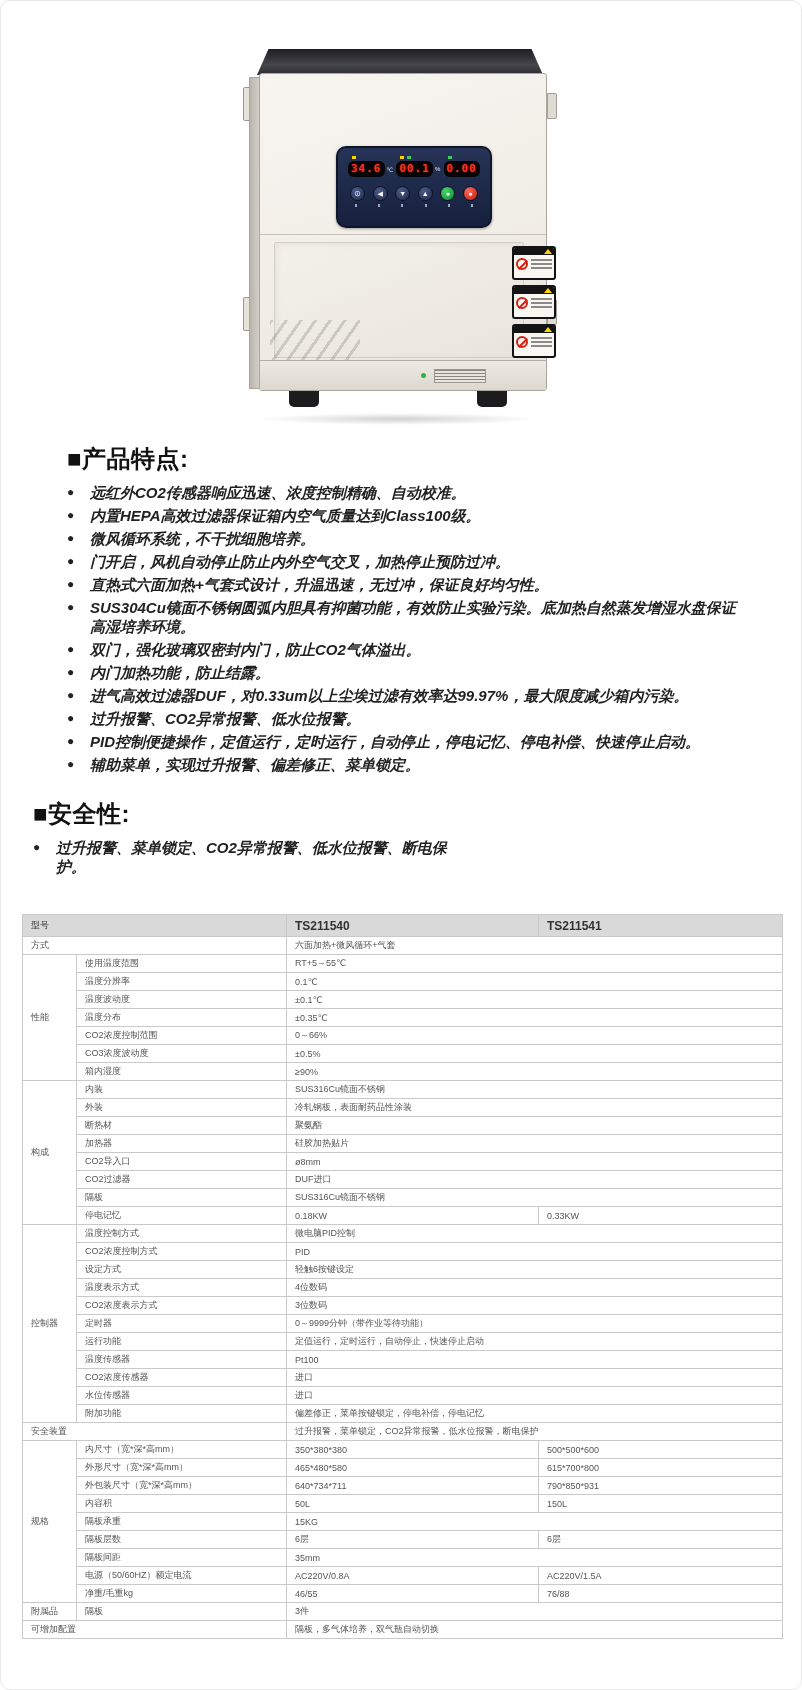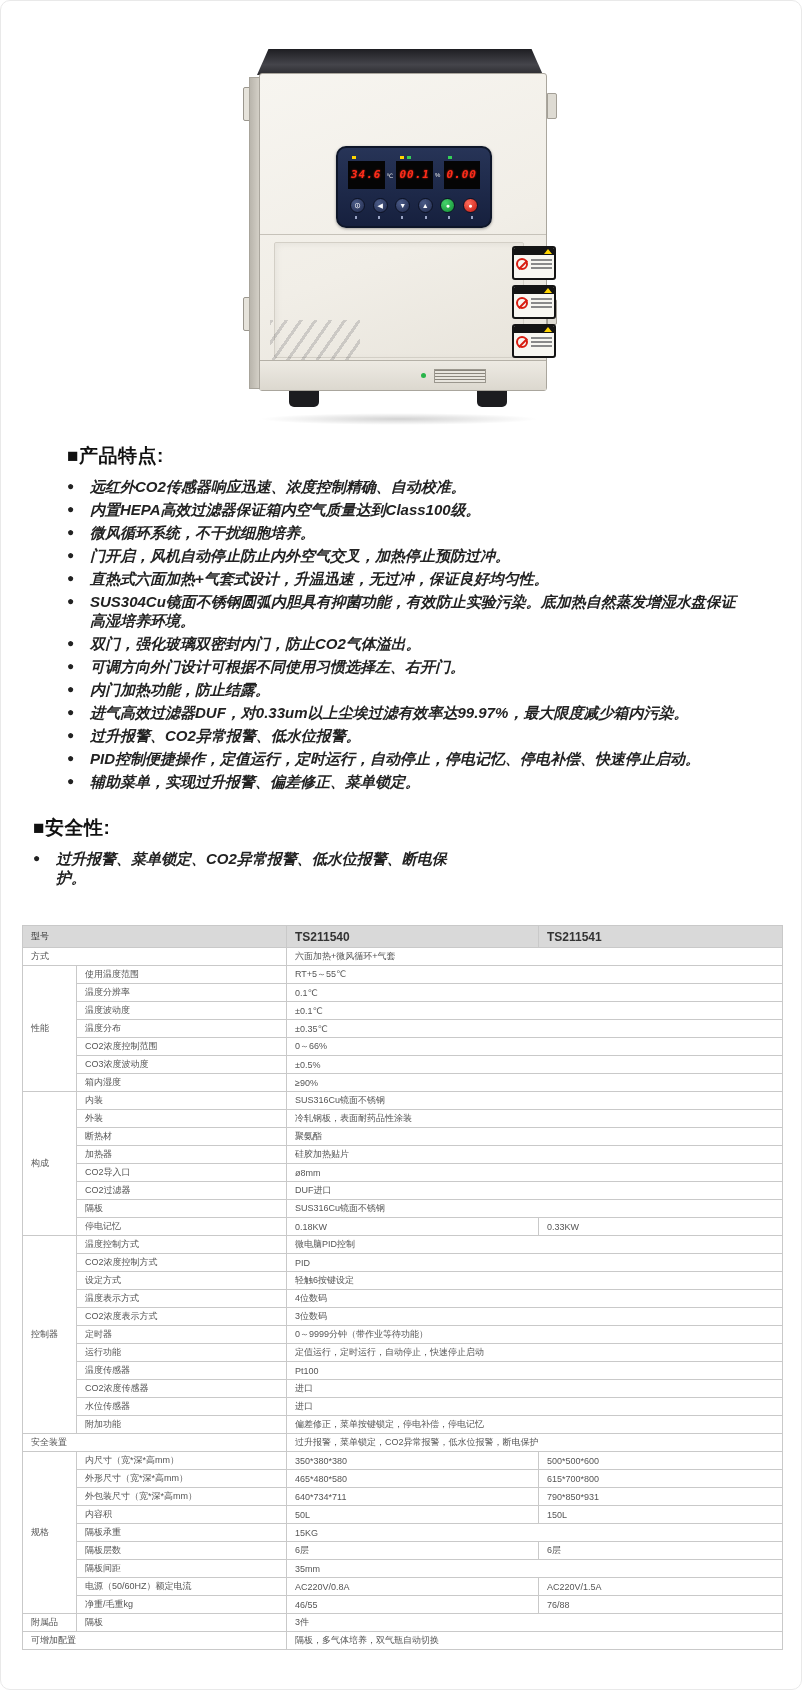--- a/index.html
+++ b/index.html
@@ -47,22 +47,22 @@
   .panel { position:absolute; left:76px; top:72px; width:156px; height:82px;
            background:linear-gradient(#273457,#16203e); border:2px solid #0e1629;
            border-radius:10px; box-shadow:0 1px 3px rgba(0,0,0,.35); padding:8px 10px 0; }
   .disp-row { display:flex; justify-content:space-between; align-items:flex-end; }
   .disp-group { display:flex; flex-direction:column; align-items:flex-start; }
   .ind-row { display:flex; gap:3px; margin:0 0 2px 4px; }
   .ind { width:4px; height:3px; }
   .ind.y { background:#ffd400; } .ind.g { background:#34d058; }
   .disp-line { display:flex; align-items:center; gap:2px; }
   .seg { background:#050505; color:#ff2d1a; font-family:"DejaVu Sans Mono",monospace;
-         font-weight:bold; font-style:italic; font-size:11px; line-height:14px;
-         padding:7px 3px; border-radius:0; letter-spacing:1px;
+         font-weight:bold; font-size:11px; line-height:14px;
+         padding:1px 3px; border-radius:6px; letter-spacing:1px;
          text-shadow:0 0 2px rgba(255,45,26,.8); }
   .unit { color:#e8e8e8; font-size:6px; }
   .btn-row { display:flex; justify-content:space-between; margin-top:9px; padding:0 2px; }
   .pbtn { width:15px; height:15px; border-radius:50%; font-size:7px; line-height:14px;
           text-align:center; color:#fff; background:radial-gradient(circle at 35% 30%,#4a5a86,#222c4e);
           border:1px solid #0c1224; }
   .pbtn.green { background:radial-gradient(circle at 35% 30%,#45d36a,#128a34); }
   .pbtn.red   { background:radial-gradient(circle at 35% 30%,#ff6a5a,#c01810); }
   .tick-row { display:flex; justify-content:space-between; margin-top:3px; padding:0 7px; }
   .tick { width:2px; height:3px; background:#9aa4c4; }
@@ -78,21 +78,21 @@
   .stk-body { display:flex; align-items:center; gap:3px; padding:2px 2px; }
   .no-circle { width:12px; height:12px; border:2px solid #d81e12; border-radius:50%;
                position:relative; flex:none; }
   .no-circle::after { content:""; position:absolute; left:-1px; top:4px; width:12px;
                       height:2px; background:#d81e12; transform:rotate(-45deg); }
   .stk-lines { flex:1; }
   .stk-lines div { height:2px; background:#8a8a8a; margin:2px 0; }
 
   
   .features { margin:14px 58px 0 66px; }
-  .sec-heading { font-size:19px; font-weight:bold; color:#111; letter-spacing:.5px;
+  .sec-heading { font-size:24px; font-weight:bold; color:#111; letter-spacing:.5px;
                  margin-bottom:8px; }
   ul.bullets { list-style:none;font-style:italic; }
   ul.bullets li { position:relative; padding-left:23px; font-size:15px; font-weight:bold;
                   color:#222; line-height:19px; margin-bottom:4px; }
   ul.bullets li::before { content:"●"; position:absolute; left:0; top:0; font-size:12px; }
   .safety { margin:24px 58px 0 32px; }
   .safety ul.bullets li { max-width:440px; }
 
   
   .spec { margin:38px 21px 0; }
@@ -225,21 +225,20 @@
   <div class="features">
     <div class="sec-heading">■产品特点:</div>
     <ul class="bullets">
         <li>远红外CO2传感器响应迅速、浓度控制精确、自动校准。</li>
         <li>内置HEPA高效过滤器保证箱内空气质量达到Class100级。</li>
         <li>微风循环系统，不干扰细胞培养。</li>
         <li>门开启，风机自动停止防止内外空气交叉，加热停止预防过冲。</li>
         <li>直热式六面加热+气套式设计，升温迅速，无过冲，保证良好均匀性。</li>
         <li>SUS304Cu镜面不锈钢圆弧内胆具有抑菌功能，有效防止实验污染。底加热自然蒸发增湿水盘保证高湿培养环境。</li>
         <li>双门，强化玻璃双密封内门，防止CO2气体溢出。</li>
-        <li>可调方向外门设计可根据不同使用习惯选择左、右开门。</li>
         <li>内门加热功能，防止结露。</li>
         <li>进气高效过滤器DUF，对0.33um以上尘埃过滤有效率达99.97%，最大限度减少箱内污染。</li>
         <li>过升报警、CO2异常报警、低水位报警。</li>
         <li>PID控制便捷操作，定值运行，定时运行，自动停止，停电记忆、停电补偿、快速停止启动。</li>
         <li>辅助菜单，实现过升报警、偏差修正、菜单锁定。</li>
       </ul>
   </div>
 
   <div class="safety">
     <div class="sec-heading">■安全性:</div>

